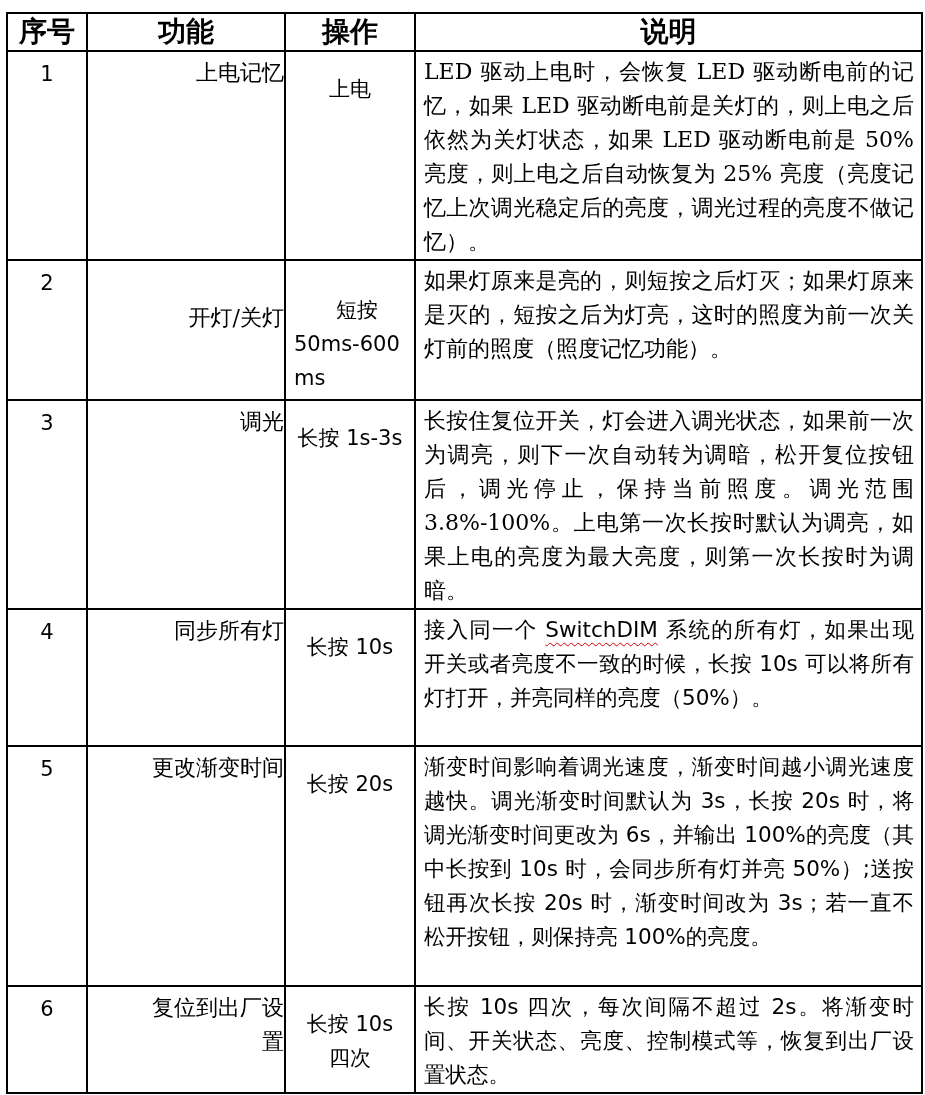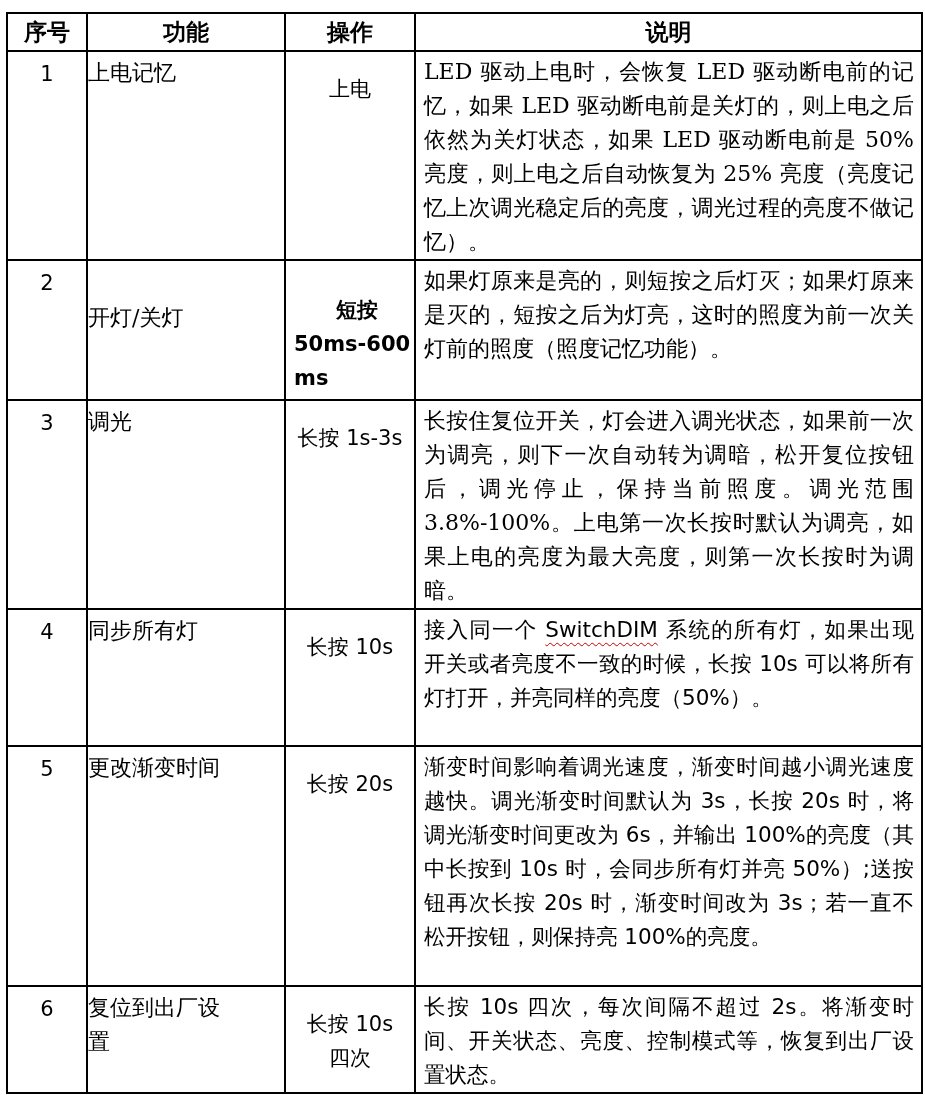--- a/index.html
+++ b/index.html
@@ -21,21 +21,21 @@
     line-height: 34px;
   }
   .doc-table td, .doc-table th {
     border: 2px solid #000000;
     vertical-align: top;
     padding: 0;
     overflow: hidden;
   }
   .doc-table th {
     font-weight: bold;
-    font-size: 23px;
+    font-size: 28px;
     height: 36px;
     line-height: 36px;
     text-align: center;
     font-family: "DejaVu Serif", serif;
   }
   
   col.c-no  { width: 80px; }
   col.c-fn  { width: 198px; }
   col.c-op  { width: 130px; }
   col.c-desc{ width: 507px; }
@@ -47,40 +47,40 @@
   tr.r5 { height: 240px; }
   tr.r6 { height: 105px; }
 
   td.num {
     text-align: center;
     font-family: "DejaVu Sans", sans-serif;
     font-size: 21px;
     padding-top: 5px;
   }
   td.fn {
-    text-align: left;
+    text-align: right;
     padding-top: 4px;
     white-space: pre-line;
   }
   td.op {
     text-align: center;
     padding-top: 20px;
     white-space: pre-line;
     font-family: "DejaVu Sans", sans-serif;
     font-size: 21px;
   }
   td.desc {
     text-align: justify;
     padding: 3px 7px 0 8px;
   }
   td.desc-serif { font-family: "DejaVu Serif", serif; }
   td.desc-sans  { font-family: "DejaVu Sans", sans-serif; font-size: 21.5px; margin-left: 40px; }
   
   td.fn-row2 { padding-top: 40px; }
-  td.op-row2 { text-align: left; padding-left: 8px; padding-top: 32px; font-weight: bold; }
+  td.op-row2 { text-align: left; padding-left: 8px; padding-top: 32px; }
   td.op-row3 { }
   .squiggle {
     text-decoration-line: underline;
     text-decoration-style: wavy;
     text-decoration-color: #cc0000;
     text-decoration-thickness: 1px;
     text-underline-offset: 5px;
   }
 </style>
 </head>

